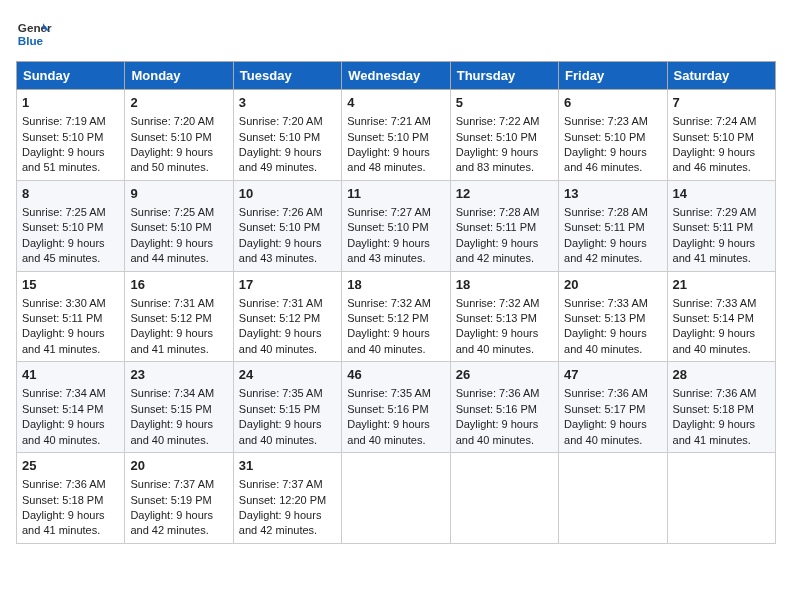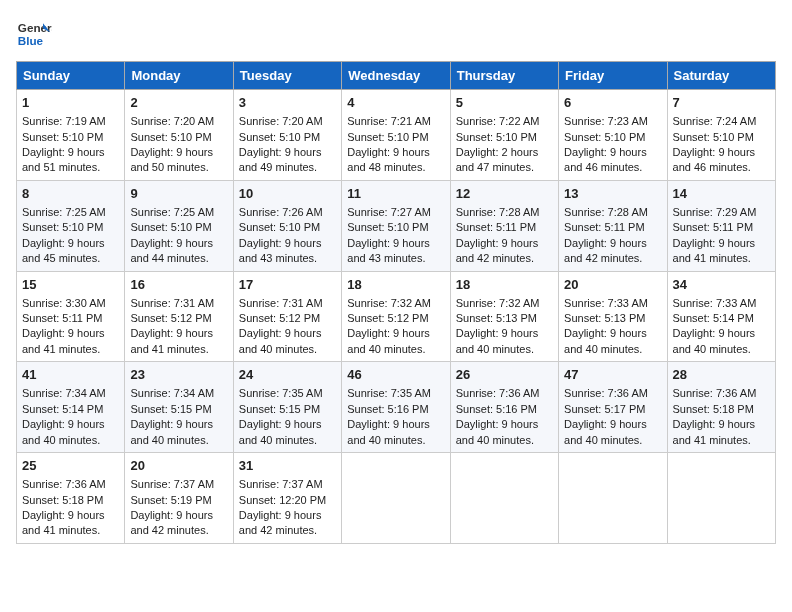--- a/index.html
+++ b/index.html
@@ -126,21 +126,21 @@
         <td>
           <span class="day-num">4</span>
           <span>Sunrise: 7:21 AM</span><br>
           <span>Sunset: 5:10 PM</span><br>
           <span>Daylight: 9 hours and 48 minutes.</span>
         </td>
         <td>
           <span class="day-num">5</span>
           <span>Sunrise: 7:22 AM</span><br>
           <span>Sunset: 5:10 PM</span><br>
-          <span>Daylight: 2 hours and 47 minutes.</span>
+          <span>Daylight: 9 hours and 83 minutes.</span>
         </td>
         <td>
           <span class="day-num">6</span>
           <span>Sunrise: 7:23 AM</span><br>
           <span>Sunset: 5:10 PM</span><br>
           <span>Daylight: 9 hours and 46 minutes.</span>
         </td>
         <td>
           <span class="day-num">7</span>
           <span>Sunrise: 7:24 AM</span><br>
@@ -223,21 +223,21 @@
           <span>Sunset: 5:13 PM</span><br>
           <span>Daylight: 9 hours and 40 minutes.</span>
         </td>
         <td>
           <span class="day-num">20</span>
           <span>Sunrise: 7:33 AM</span><br>
           <span>Sunset: 5:13 PM</span><br>
           <span>Daylight: 9 hours and 40 minutes.</span>
         </td>
         <td>
-          <span class="day-num">34</span>
+          <span class="day-num">21</span>
           <span>Sunrise: 7:33 AM</span><br>
           <span>Sunset: 5:14 PM</span><br>
           <span>Daylight: 9 hours and 40 minutes.</span>
         </td>
       </tr>
       <tr>
         <td>
           <span class="day-num">41</span>
           <span>Sunrise: 7:34 AM</span><br>
           <span>Sunset: 5:14 PM</span><br>

